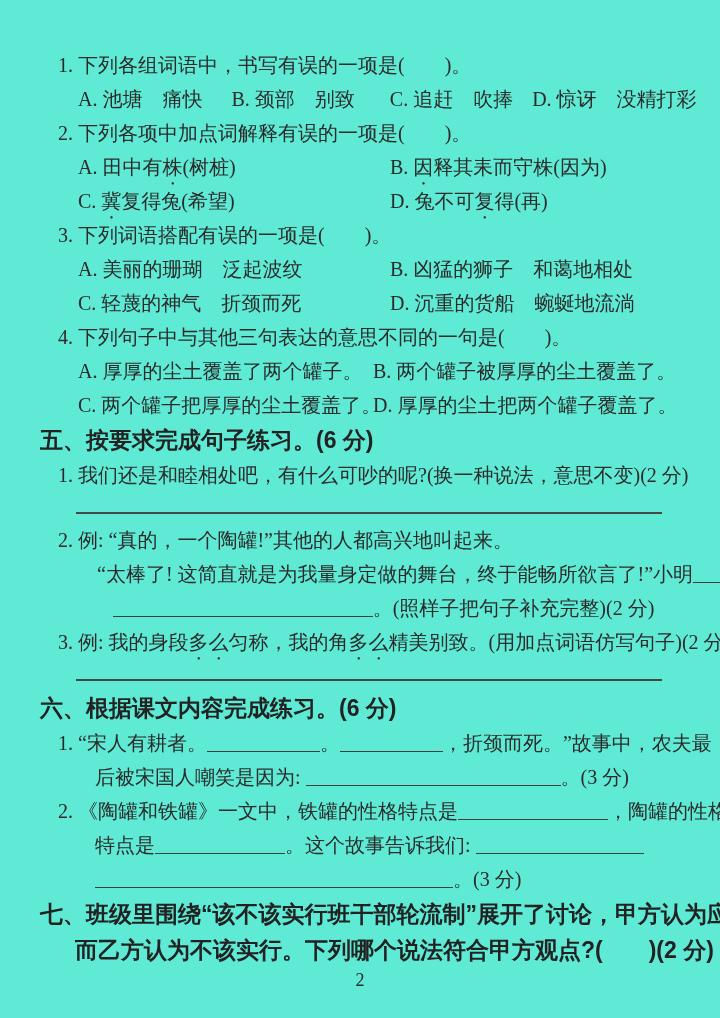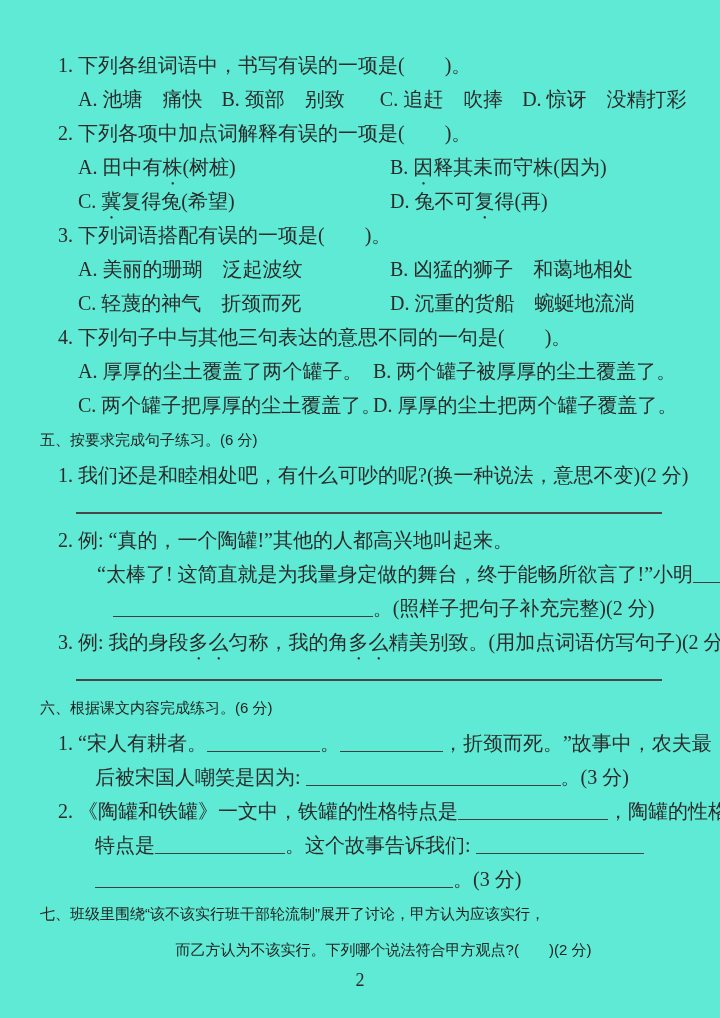--- a/index.html
+++ b/index.html
@@ -13,26 +13,26 @@
     color:#2b2b2b;
     font-size:20px;
     overflow:hidden;
   }
   .ln{height:34px;line-height:34px;white-space:nowrap;}
   .q{padding-left:18px;}              
   .opts{padding-left:38px;}           
   .cont{padding-left:57px;}           
   .cont2{padding-left:55px;}          
   .cont3{padding-left:35px;text-align:center;}          
-  .sec{font-family:"Liberation Sans","DejaVu Sans",sans-serif;font-weight:normal;font-size:15px;color:#222;}
+  .sec{font-family:"Liberation Sans","DejaVu Sans",sans-serif;font-weight:bold;font-size:23px;color:#222;}
   .sec.ln{height:36px;line-height:36px;}
   .col1{display:inline-block;width:307px;}
   .col1w{display:inline-block;width:290px;}
   .optgap{display:inline-block;}
-  .og1{margin-left:14px;} .og2{margin-left:30px;} .og3{margin-left:14px;}
+  .og1{margin-left:24px;} .og2{margin-left:30px;} .og3{margin-left:14px;}
   .emdot{
     -webkit-text-emphasis:filled dot;
     -webkit-text-emphasis-position:under left;
     text-emphasis:filled dot;
     text-emphasis-position:under left;
   }
   .blank{display:inline-block;border-bottom:1.5px solid #3f3f3f;height:15px;vertical-align:-2px;}
   .rulewrap{height:31px;position:relative;}
   .rule{position:absolute;left:36px;top:20px;width:586px;border-bottom:2px solid #474747;}
   .pagenum{position:absolute;left:0;top:970px;width:100%;text-align:center;font-size:18px;color:#2b2b2b;}

